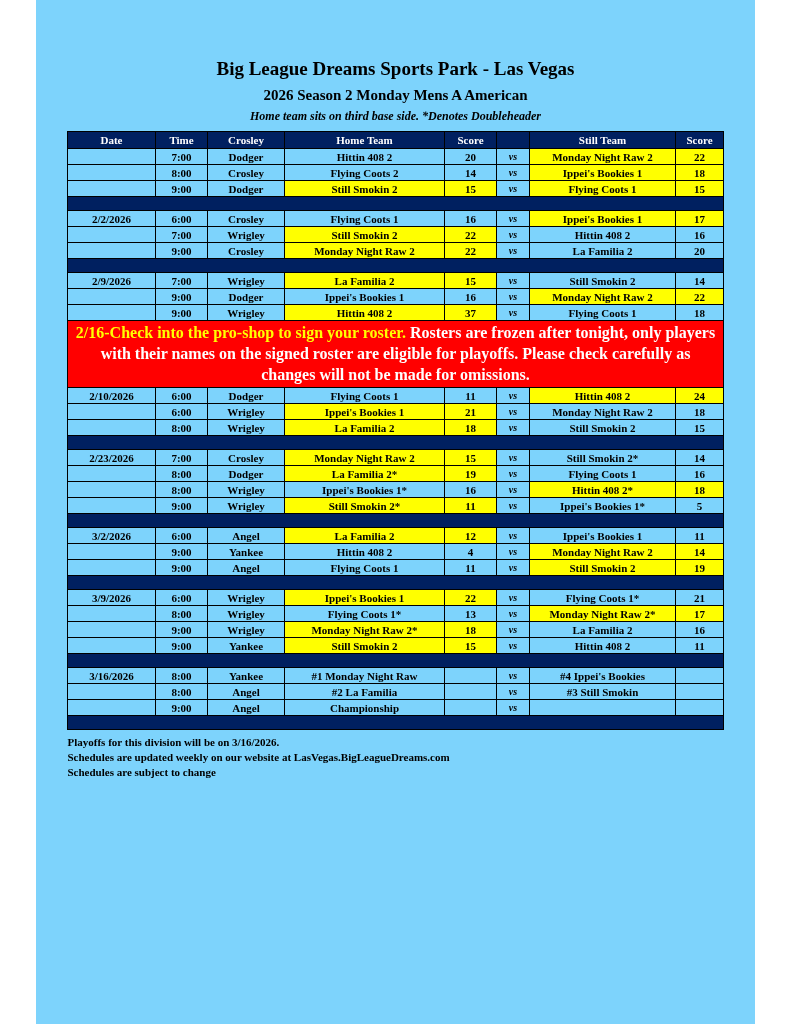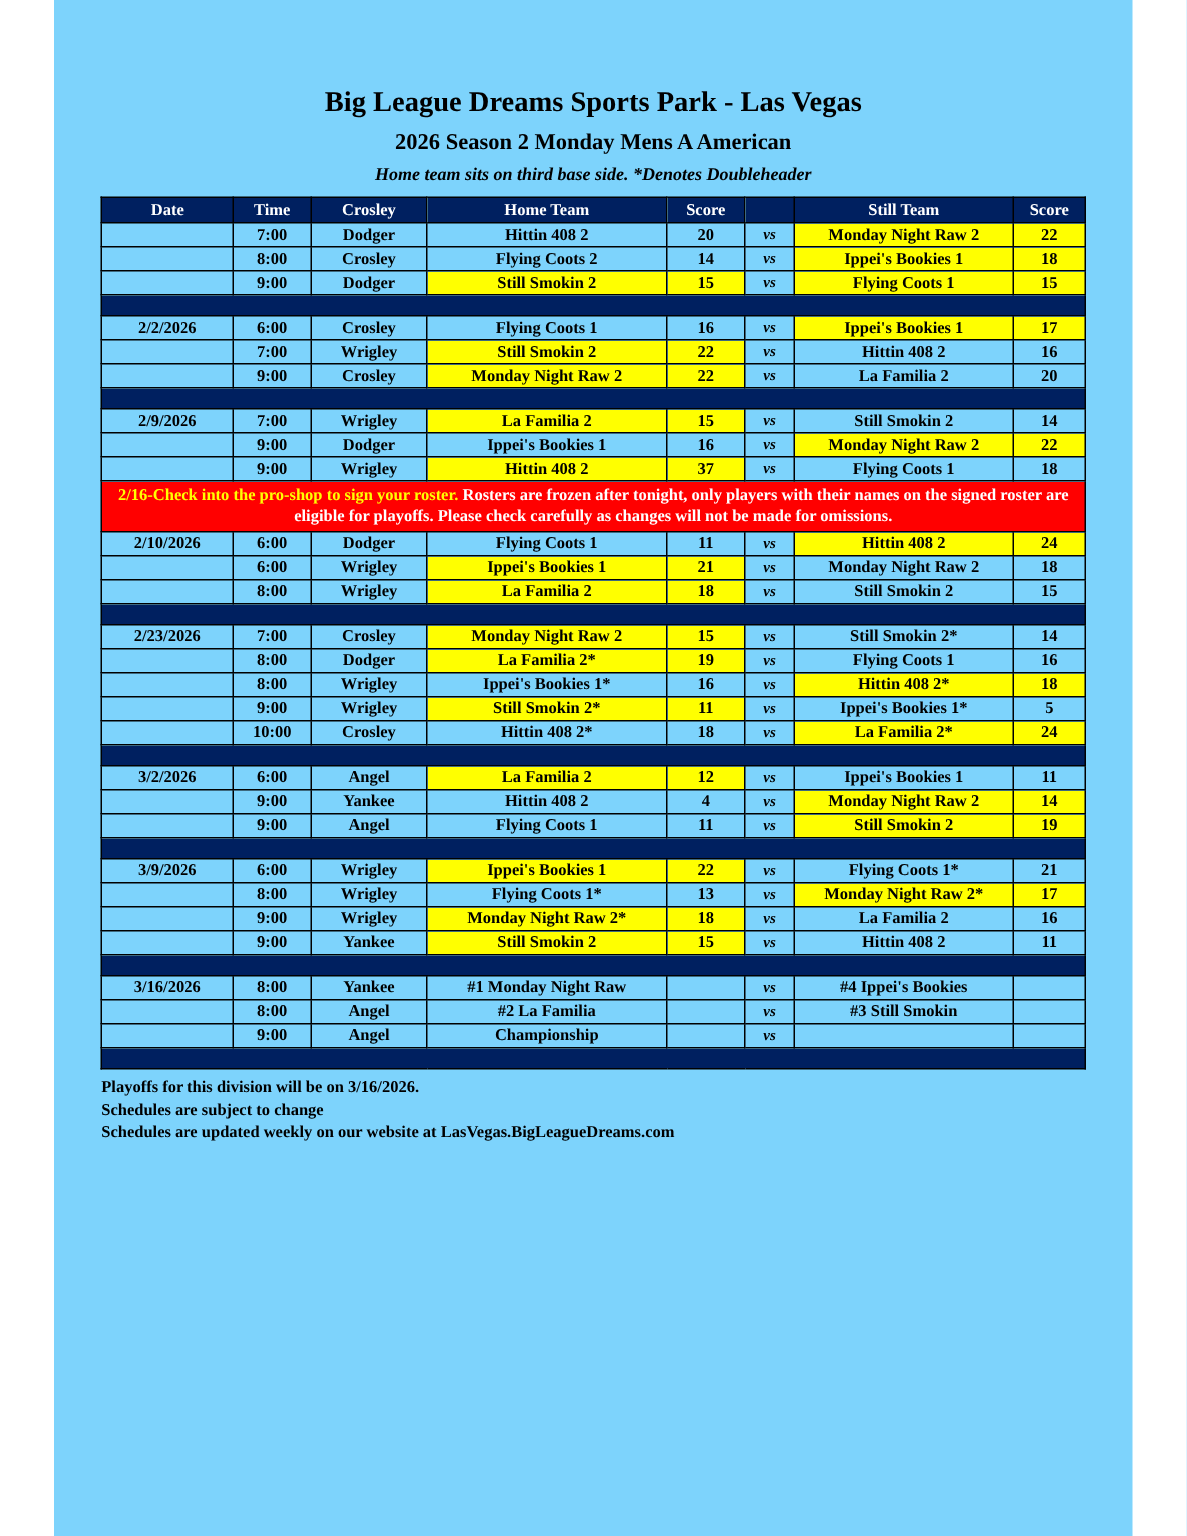--- a/index.html
+++ b/index.html
@@ -21,21 +21,21 @@
     white-space: nowrap;
   }
   .sched thead th { background: var(--navy, #002060); color: #fff; height: 17px; }
   td.sep { background: var(--navy, #002060); height: 14px; padding: 0; }
   td.win { background: var(--yellow, #FFFF00); }
   td.vs { font-style: italic; font-size: 10px; }
   tr.announce td {
     background: var(--red, #FF0000);
     white-space: normal;
     height: auto;
-    font-size: 11px;
+    font-size: 16px;
     line-height: 1.3;
     padding: 2px 4px;
   }
   tr.announce .lead { color: var(--yellow, #FFFF00); }
   tr.announce .rest { color: #ffffff; }
   .footer { width: 656px; margin: 6px auto 0; font-size: 11px; font-weight: bold; }
   .footer div { margin-bottom: 3px; }
 </style>
 </head>
 <body>
@@ -235,30 +235,20 @@
           <td></td>
           <td>9:00</td>
           <td>Wrigley</td>
           <td class="win">Still Smokin 2*</td>
           <td class="win">11</td>
           <td class="vs">vs</td>
           <td>Ippei's Bookies 1*</td>
           <td>5</td>
         </tr>
         <tr>
-          <td></td>
-          <td>10:00</td>
-          <td>Crosley</td>
-          <td>Hittin 408 2*</td>
-          <td>18</td>
-          <td class="vs">vs</td>
-          <td class="win">La Familia 2*</td>
-          <td class="win">24</td>
-        </tr>
-        <tr>
           <td class="sep" colspan="8"></td>
         </tr>
         <tr>
           <td>3/2/2026</td>
           <td>6:00</td>
           <td>Angel</td>
           <td class="win">La Familia 2</td>
           <td class="win">12</td>
           <td class="vs">vs</td>
           <td>Ippei's Bookies 1</td>
@@ -361,16 +351,16 @@
           <td></td>
         </tr>
         <tr>
           <td class="sep" colspan="8"></td>
         </tr>
       </tbody>
   </table>
 
   <div class="footer">
       <div>Playoffs for this division will be on 3/16/2026.</div>
+      <div>Schedules are updated weekly on our website at LasVegas.BigLeagueDreams.com</div>
       <div>Schedules are subject to change</div>
-      <div>Schedules are updated weekly on our website at LasVegas.BigLeagueDreams.com</div>
     </div>
 </div>
 
 </body></html>

